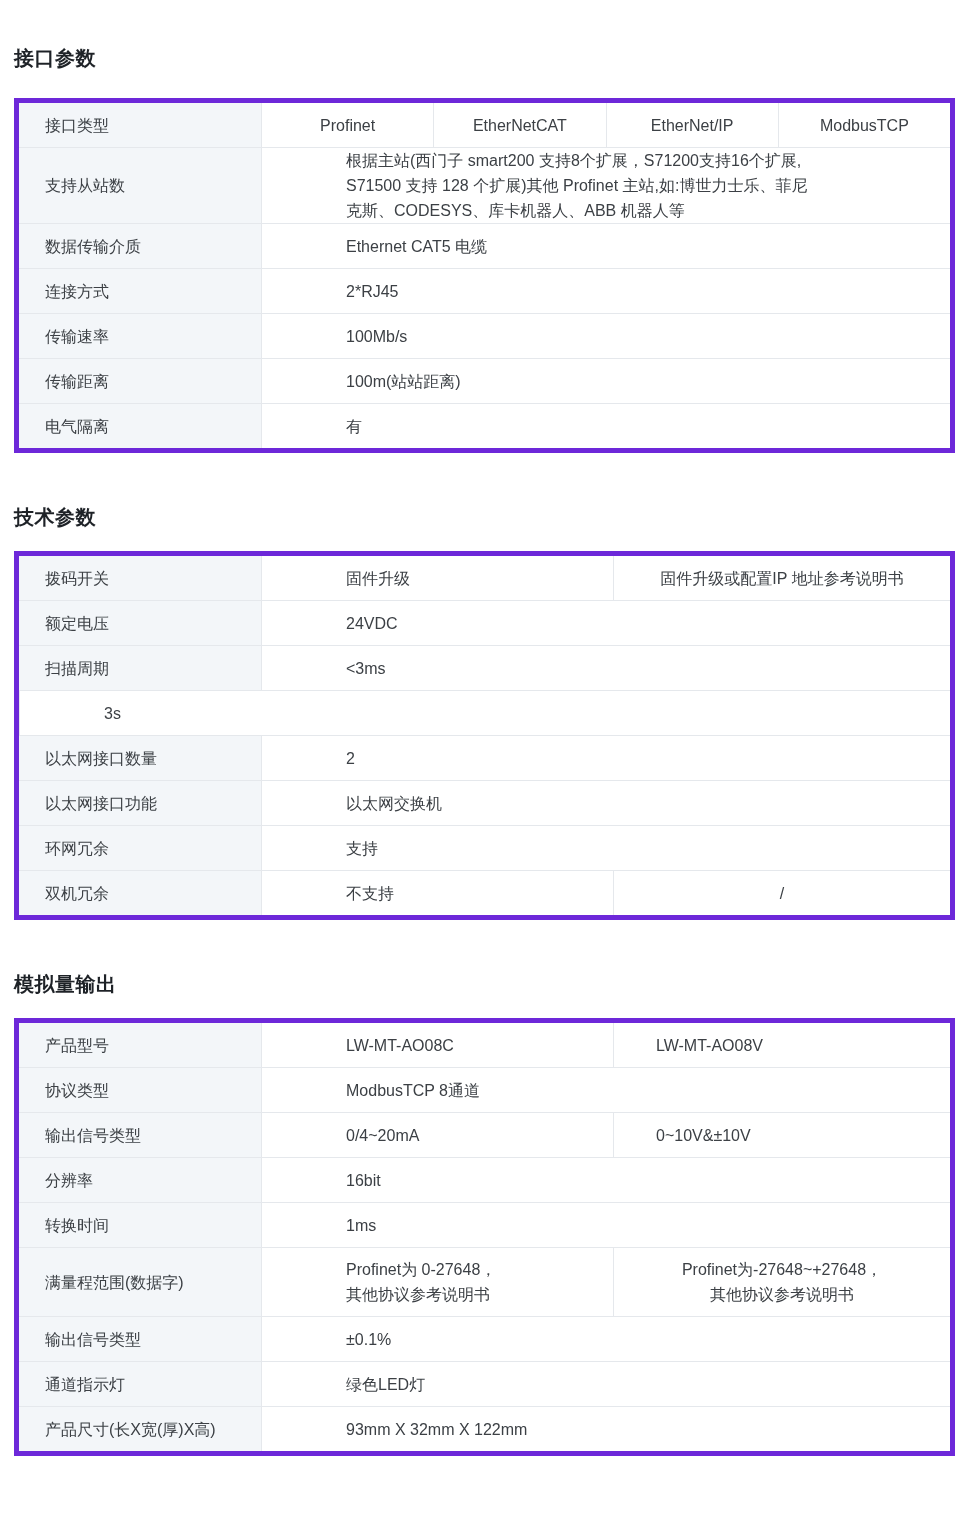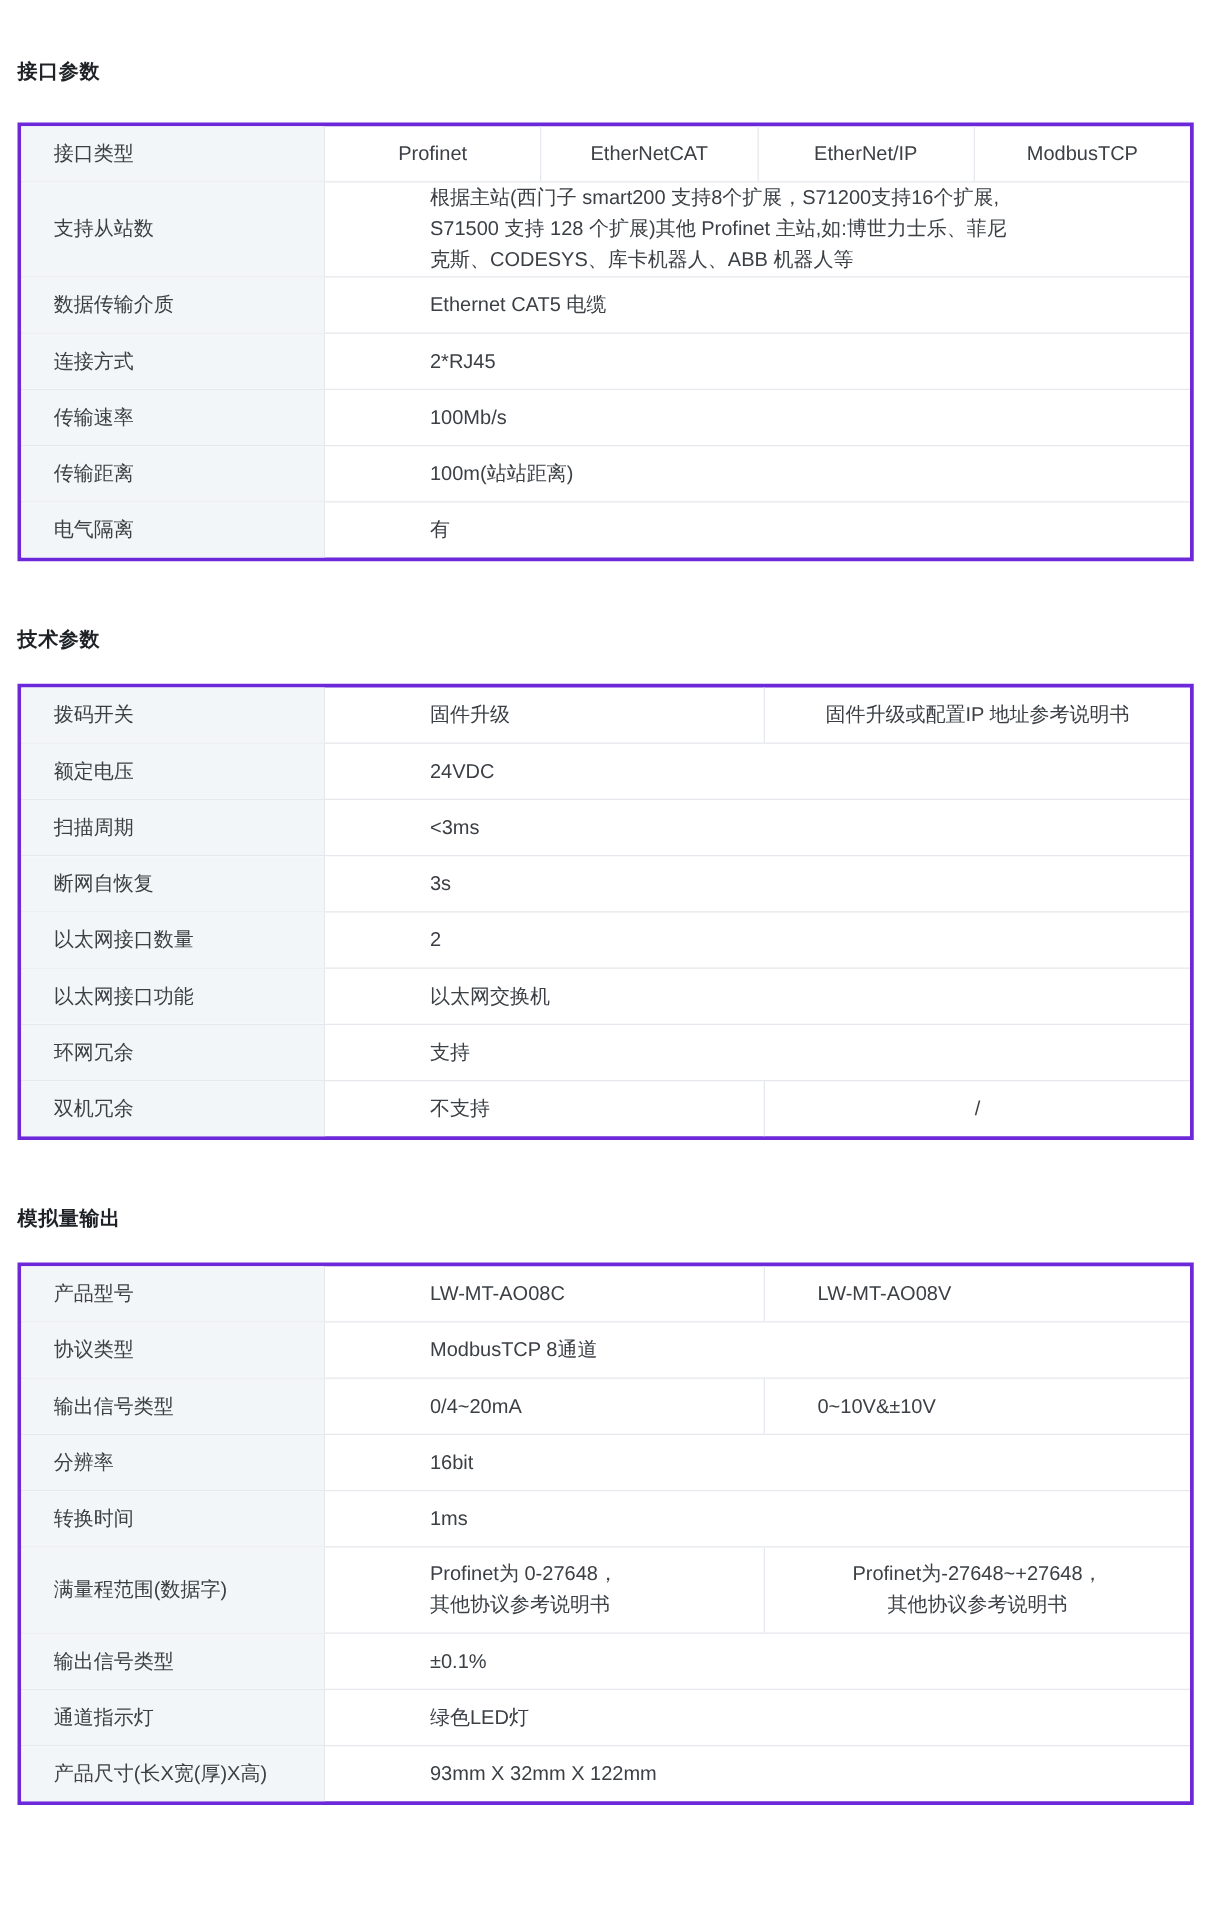--- a/index.html
+++ b/index.html
@@ -11,31 +11,31 @@
   }
   body {
     width: 969px;
     min-height: 1536px;
     box-sizing: border-box;
   }
   .container {
     padding: 0 14px;
   }
   .section-title {
-    font-size: 16px;
+    font-size: 20px;
     line-height: 28px;
     font-weight: 700;
     color: #1e2227;
     letter-spacing: 0.5px;
   }
   .section-title.first { margin: 44px 0 26px 0; }
   .section-title.later { margin: 50px 0 20px 0; }
 
   .spec-table {
-    border: 3px solid #6d28d9;
+    border: 5px solid #6d28d9;
     width: 941px;
     box-sizing: border-box;
     background: #ffffff;
   }
   .row {
     display: flex;
     border-bottom: 1px solid #e5e8ec;
   }
   .row:last-child { border-bottom: none; align-items: center; }
 
@@ -140,21 +140,20 @@
     </div>
     <div class="row">
       <div class="cell label">额定电压</div>
       <div class="cell val span">24VDC</div>
     </div>
     <div class="row">
       <div class="cell label">扫描周期</div>
       <div class="cell val span">&lt;3ms</div>
     </div>
     <div class="row">
-      <div class="cell label">断网自恢复</div>
       <div class="cell val span">3s</div>
     </div>
     <div class="row">
       <div class="cell label">以太网接口数量</div>
       <div class="cell val span">2</div>
     </div>
     <div class="row">
       <div class="cell label">以太网接口功能</div>
       <div class="cell val span">以太网交换机</div>
     </div>

